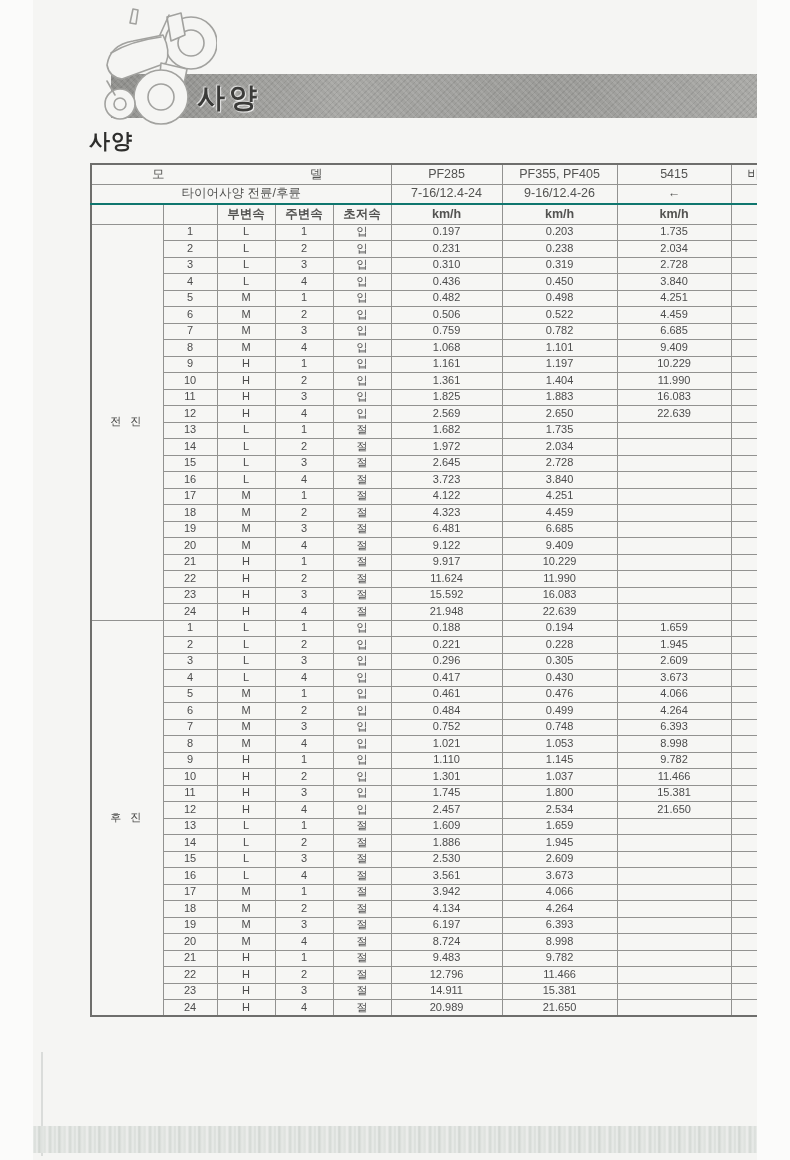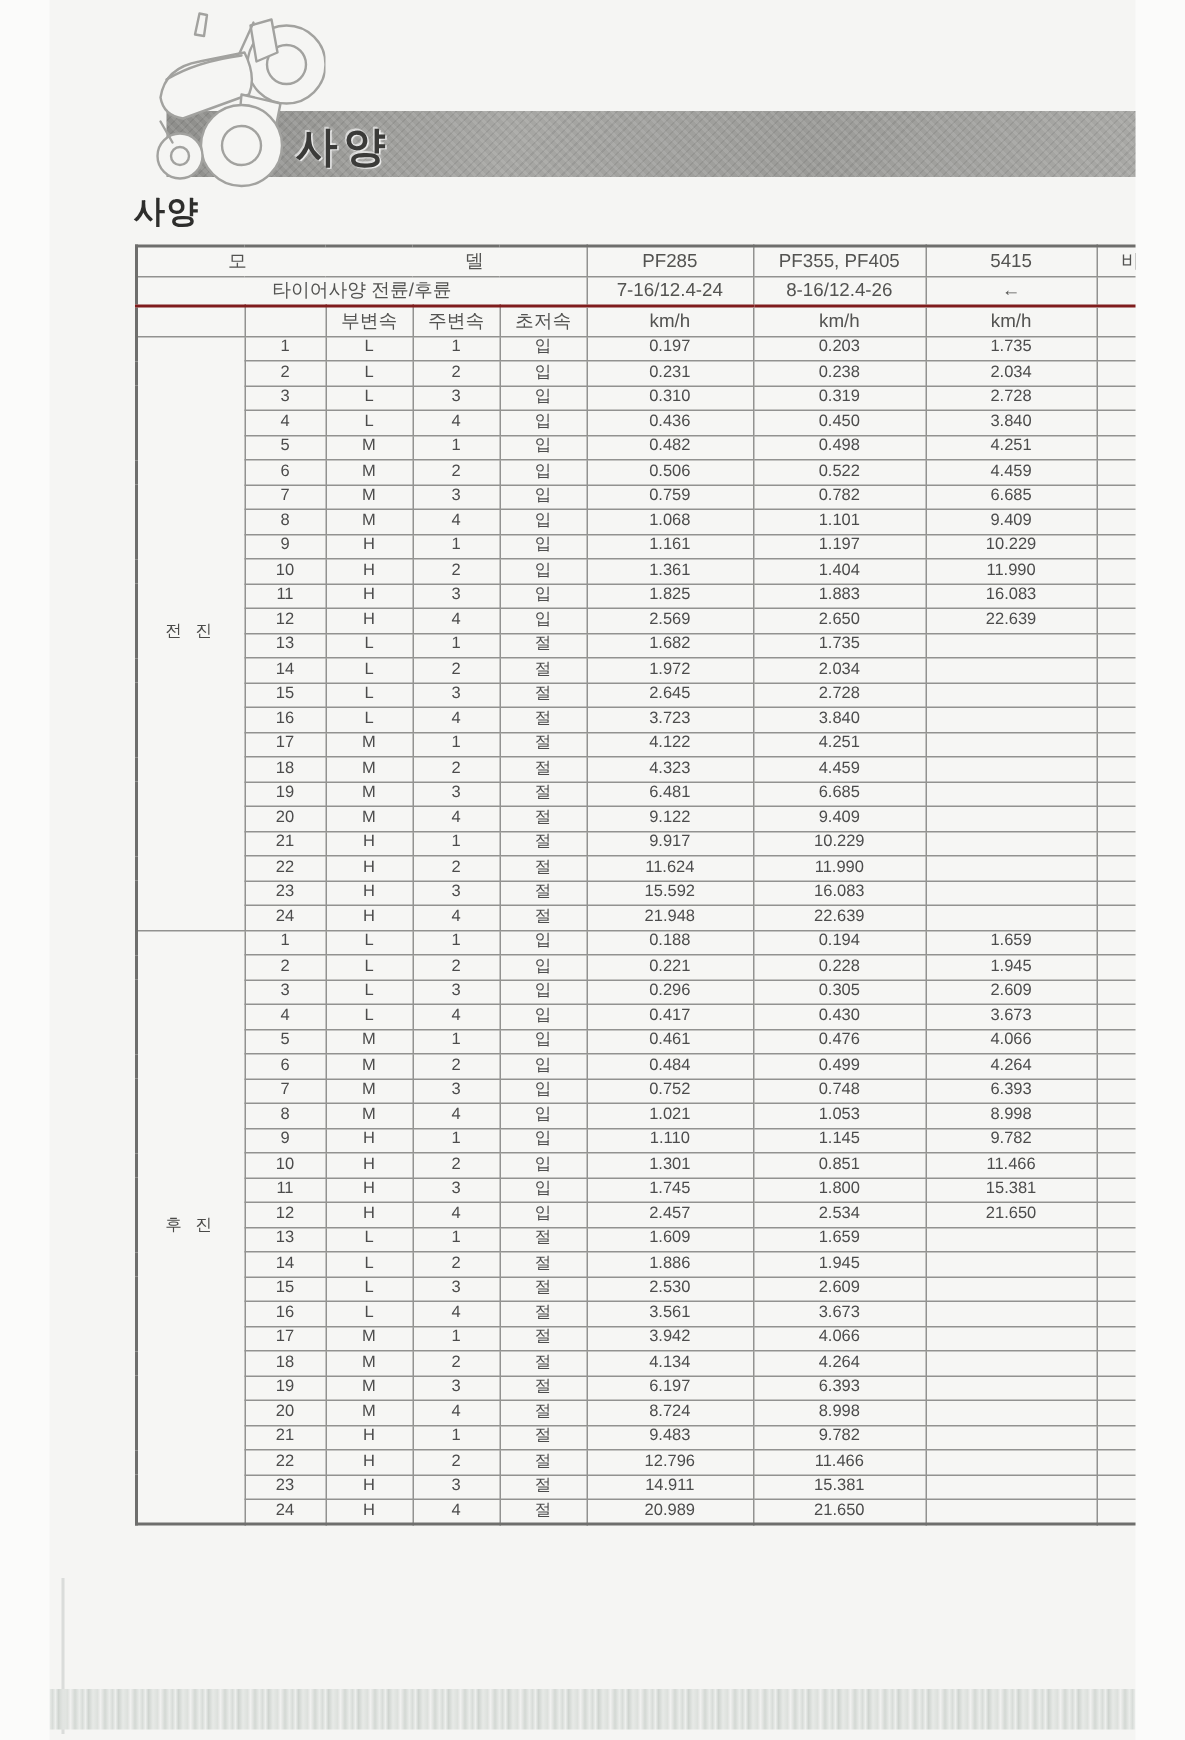--- a/index.html
+++ b/index.html
@@ -27,22 +27,22 @@
   .spec-table {
     position:absolute; left:57px; top:163px; width:698px;
     border-collapse:collapse; table-layout:fixed; color:#4c4c4c;
     border:2px solid #6e6e6c; background:#f6f6f4;
   }
   .spec-table td {
     border:1px solid #929290; text-align:center; font-size:11px; height:16.5px;
     padding:0; line-height:1.05; white-space:nowrap; overflow:hidden;
   }
   .spec-table thead td { font-size:12.5px; height:20px; color:#535351; }
-  .tire-row td { border-bottom:2px solid #7f1d1d; }
-  .gear-row td { height:19px; font-size:12px; }
+  .tire-row td { border-bottom:2px solid #0f766e; }
+  .gear-row td { height:19px; font-size:12px;font-weight:bold; }
   .model-cell-inner { display:flex; justify-content:space-between; padding:0 68px 0 60px; }
   .dir-cell { font-size:12.5px; color:#4a4a48; letter-spacing:3px; }
   .section-start td { border-top:1.5px solid #767674; }
 
   .footnote { position:absolute; left:60px; top:1031px; font-size:13px; color:#3d3d3b; letter-spacing:.5px; }
   .page-number { position:absolute; left:0; width:790px; top:1055px; text-align:center; font-size:15px; color:#3a3a3c; font-family:"Liberation Serif", serif; letter-spacing:2px; }
 
   
   .page-edge-band {
     position:absolute; left:0; right:0; bottom:7px; height:27px;
@@ -103,21 +103,21 @@
           </div>
         </td>
         <td>PF285</td>
         <td>PF355, PF405</td>
         <td>5415</td>
         <td>비고</td>
       </tr>
       <tr class="tire-row">
         <td colspan="5">타이어사양 전륜/후륜</td>
         <td>7-16/12.4-24</td>
-        <td>8-16/12.4-26</td>
+        <td>9-16/12.4-26</td>
         <td>←</td>
         <td></td>
       </tr>
       <tr class="gear-row">
         <td></td>
         <td></td>
         <td>부변속</td>
         <td>주변속</td>
         <td>초저속</td>
         <td>km/h</td>
@@ -458,21 +458,21 @@
       <td>1.145</td>
       <td>9.782</td>
       <td></td>
     </tr>
         <tr>
       <td>10</td>
       <td>H</td>
       <td>2</td>
       <td>입</td>
       <td>1.301</td>
-      <td>0.851</td>
+      <td>1.037</td>
       <td>11.466</td>
       <td></td>
     </tr>
         <tr>
       <td>11</td>
       <td>H</td>
       <td>3</td>
       <td>입</td>
       <td>1.745</td>
       <td>1.800</td>

